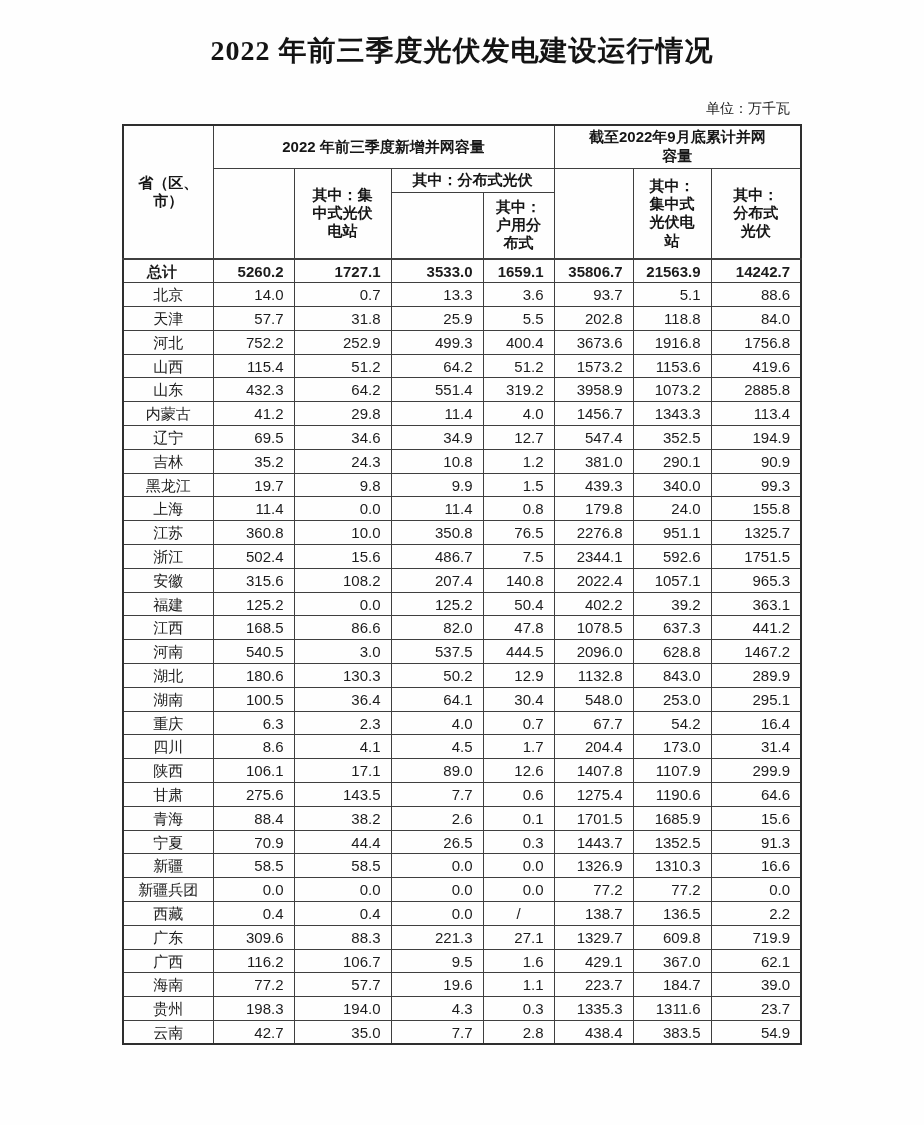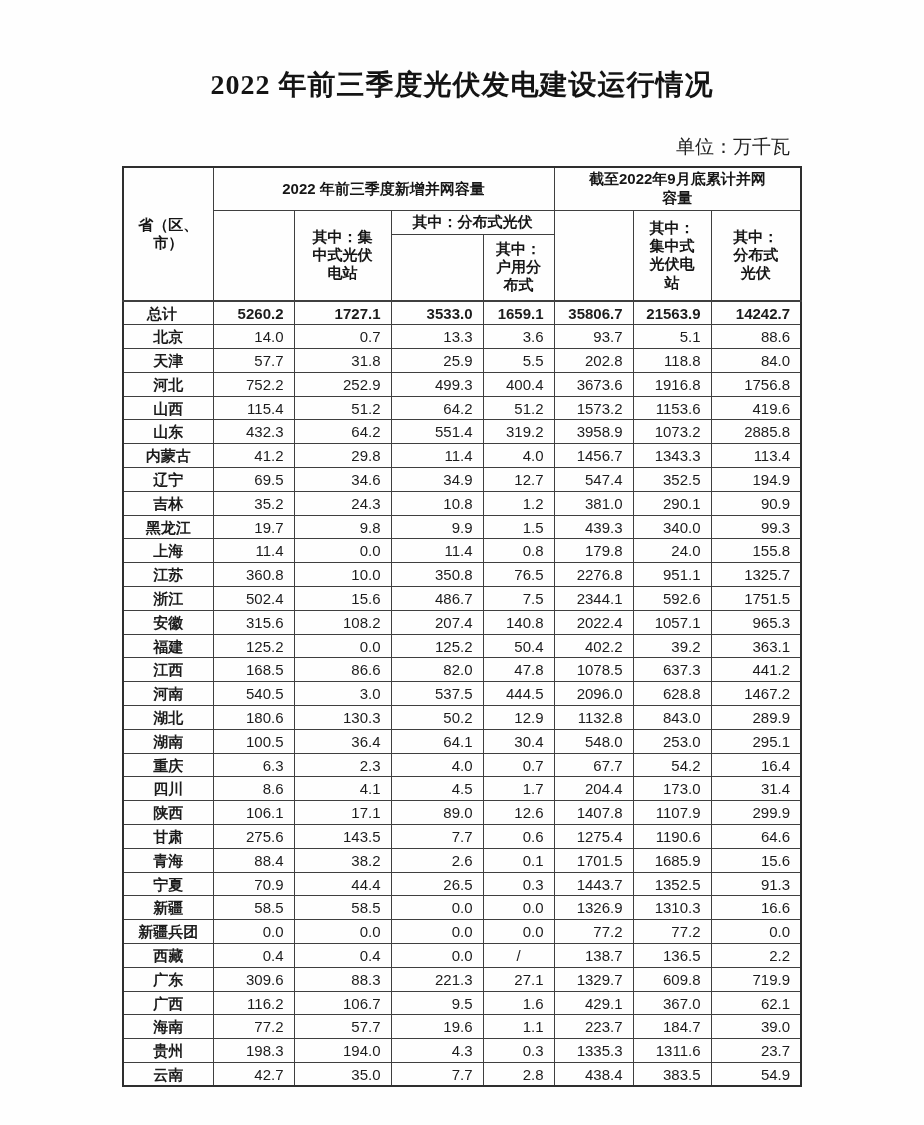--- a/index.html
+++ b/index.html
@@ -8,36 +8,36 @@
     width: 924px; height: 1125px;
     background: #ffffff;
     color: #1c1c1c;
     font-family: "Liberation Sans", "DejaVu Sans", sans-serif;
     overflow: hidden;
   }
   .page { position: relative; width: 924px; height: 1125px; background: #fefefe; }
 
   .doc-title {
     margin: 0;
-    padding-top: 66px;
+    padding-top: 32px;
     text-align: center;
     font-family: "Liberation Serif", "DejaVu Serif", serif;
     font-size: 28px;
     font-weight: bold;
     letter-spacing: 1px;
     color: #141414;
   }
 
   .unit-label {
     width: 678px;
     margin: 30px 0 6px 122px;
     text-align: right;
     padding-right: 10px;
     font-family: "Liberation Serif", "DejaVu Serif", serif;
-    font-size: 19px;
+    font-size: 14px;
     color: #222;
   }
 
   table.cap-table {
     margin-left: 122px;
     width: 678px;
     border-collapse: collapse;
     table-layout: fixed;
     border: 2px solid #2e2e2e;
   }
@@ -56,21 +56,21 @@
     color: #161616;
   }
   .row-h1 { height: 43px; }
   .row-h2 { height: 24px; }
   .row-h3 { height: 67px; }
   
   .blank-cell { border-top-style: hidden; }
   .cap-table tbody tr { height: 23.8px; }
   .cap-table tbody tr:first-child td { border-top-width: 2px; }
   .cap-table tbody td { line-height: 1; }
-  td.prov { text-align: center; font-size: 15px; font-weight: bold; }
+  td.prov { text-align: center; font-size: 15px; }
   td.num  { text-align: right; padding-right: 10px; font-size: 15px; }
   td.num.slash { text-align: center; padding-right: 4px; }
   tr.total-row td { font-weight: bold; }
   tr.total-row td.prov { text-align: left; padding-left: 23px; }
 </style>
 </head>
 <body>
 
 <div class="page">
 

